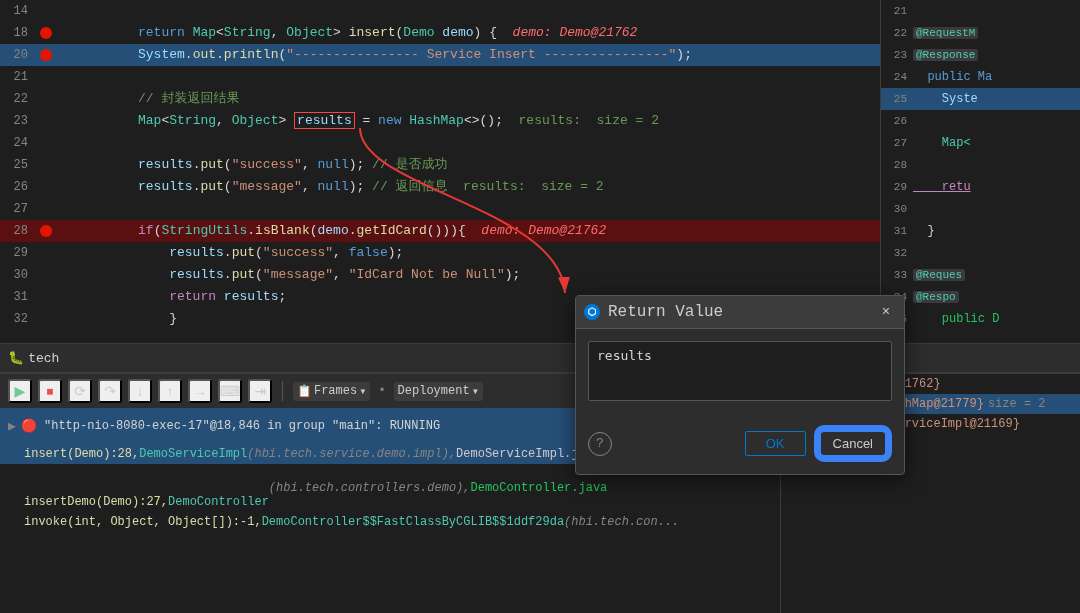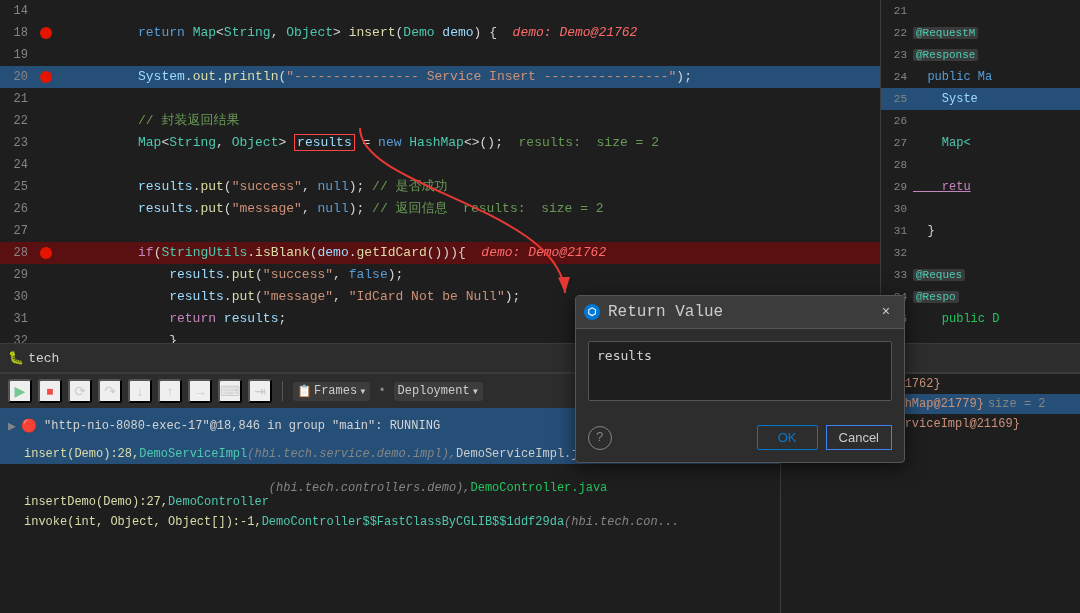--- a/index.html
+++ b/index.html
@@ -381,26 +381,26 @@
       border: 1px solid #0078d4;
       color: #0078d4;
       padding: 4px 20px;
       cursor: pointer;
       font-size: 13px;
       border-radius: 2px;
     }
 
     .modal-cancel-btn {
       background: transparent;
-      border: 1px solid #3b82f6;
+      border: 7px solid #3b82f6;
       color: #cccccc;
       padding: 4px 12px;
       cursor: pointer;
       font-size: 13px;
-      border-radius: 0;
+      border-radius: 10px;
     }
   </style>
 </head>
 <body>
 
 <div class="main-container">
 
   <div class="code-area">
 
     <div class="left-panel">
@@ -414,25 +414,20 @@
       <div class="code-line">
         <span class="line-number">18</span>
         <span class="line-gutter">
           <span class="breakpoint"></span>
         </span>
         <span class="line-content">
           <span class="kw">return</span> <span class="type">Map</span>&lt;<span class="type">String</span>, <span class="type">Object</span>&gt; <span class="method">insert</span>(<span class="type">Demo</span> <span class="var">demo</span>) {  <span class="debug-val">demo: Demo@21762</span>
         </span>
       </div>
 
-      <div class="code-line">
-        <span class="line-number">19</span>
-        <span class="line-gutter"></span>
-        <span class="line-content"></span>
-      </div>
 
       <div class="code-line highlighted">
         <span class="line-number">20</span>
         <span class="line-gutter">
           <span class="breakpoint"></span>
         </span>
         <span class="line-content">
           <span class="var">System</span>.<span class="method">out</span>.<span class="method">println</span>(<span class="str">"---------------- Service Insert ----------------"</span>);
         </span>
       </div>

